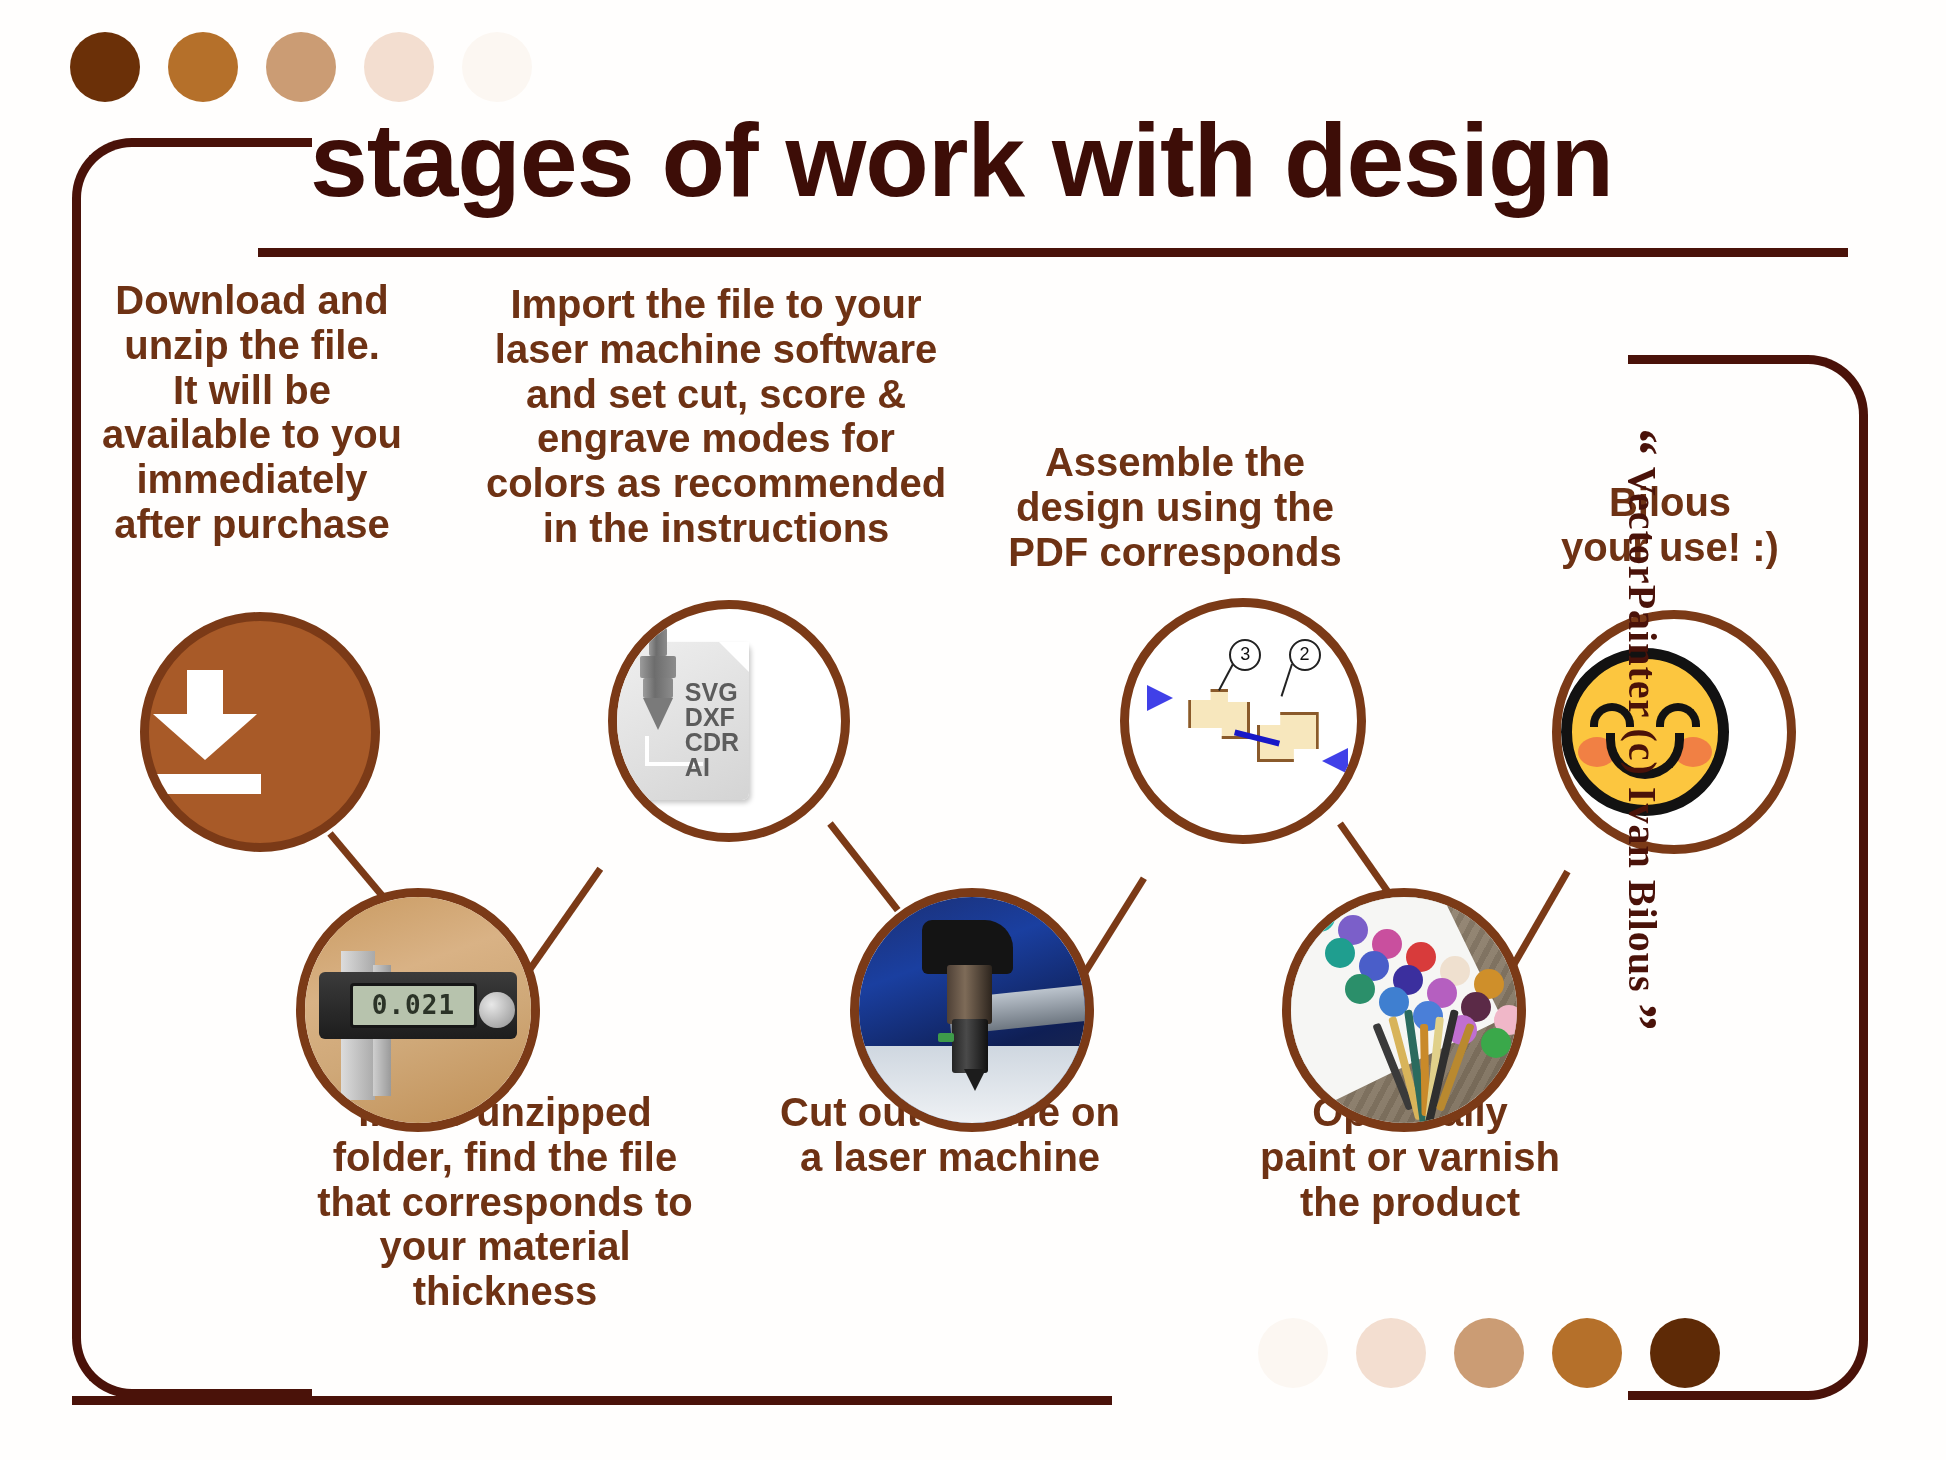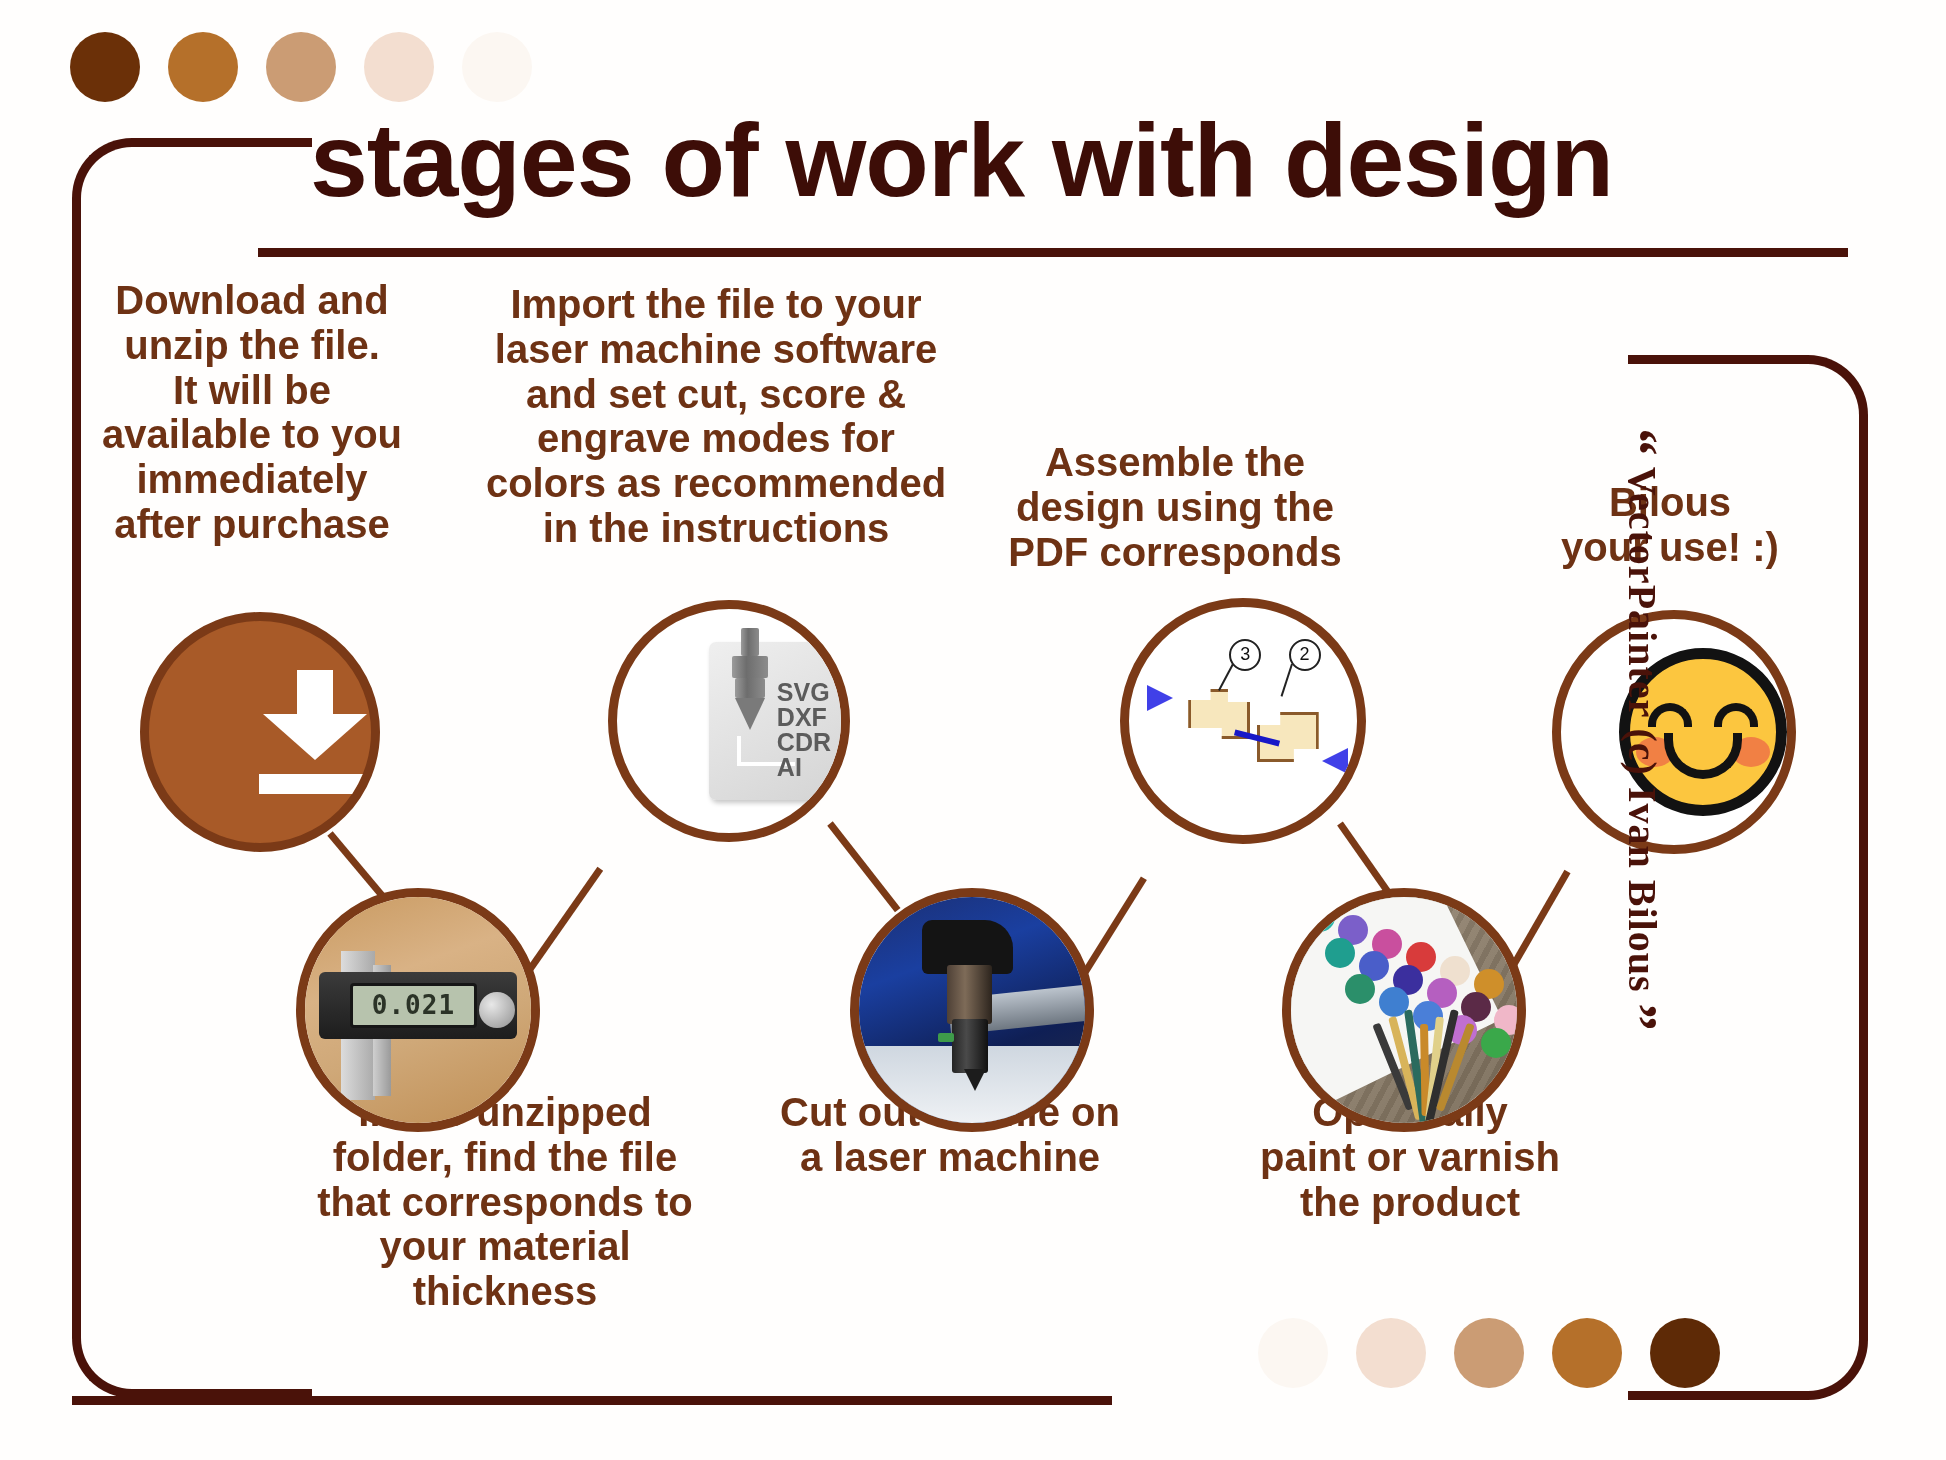--- a/index.html
+++ b/index.html
@@ -104,21 +104,21 @@
   
   .node {
     position: absolute;
     border-radius: 50%;
     border: 9px solid #7b3a17;
     background: #ffffff;
     overflow: hidden;
   }
   .node-inner {
     position: absolute; inset: 0;
-    display: flex; align-items: center; justify-content: flex-end;
+    display: flex; align-items: center; justify-content: flex-start;
   }
 
   
   #node-download { left: 140px; top: 612px; width: 240px; height: 240px;
                    background: #a85a28; border-color: #7b3a17; }
   .dl-arrow { width: 112px; height: 124px; position: relative; }
   .dl-arrow .stem {
     position: absolute; left: 38px; top: 0; width: 36px; height: 52px; background: #fff;
   }
   .dl-arrow .head {

